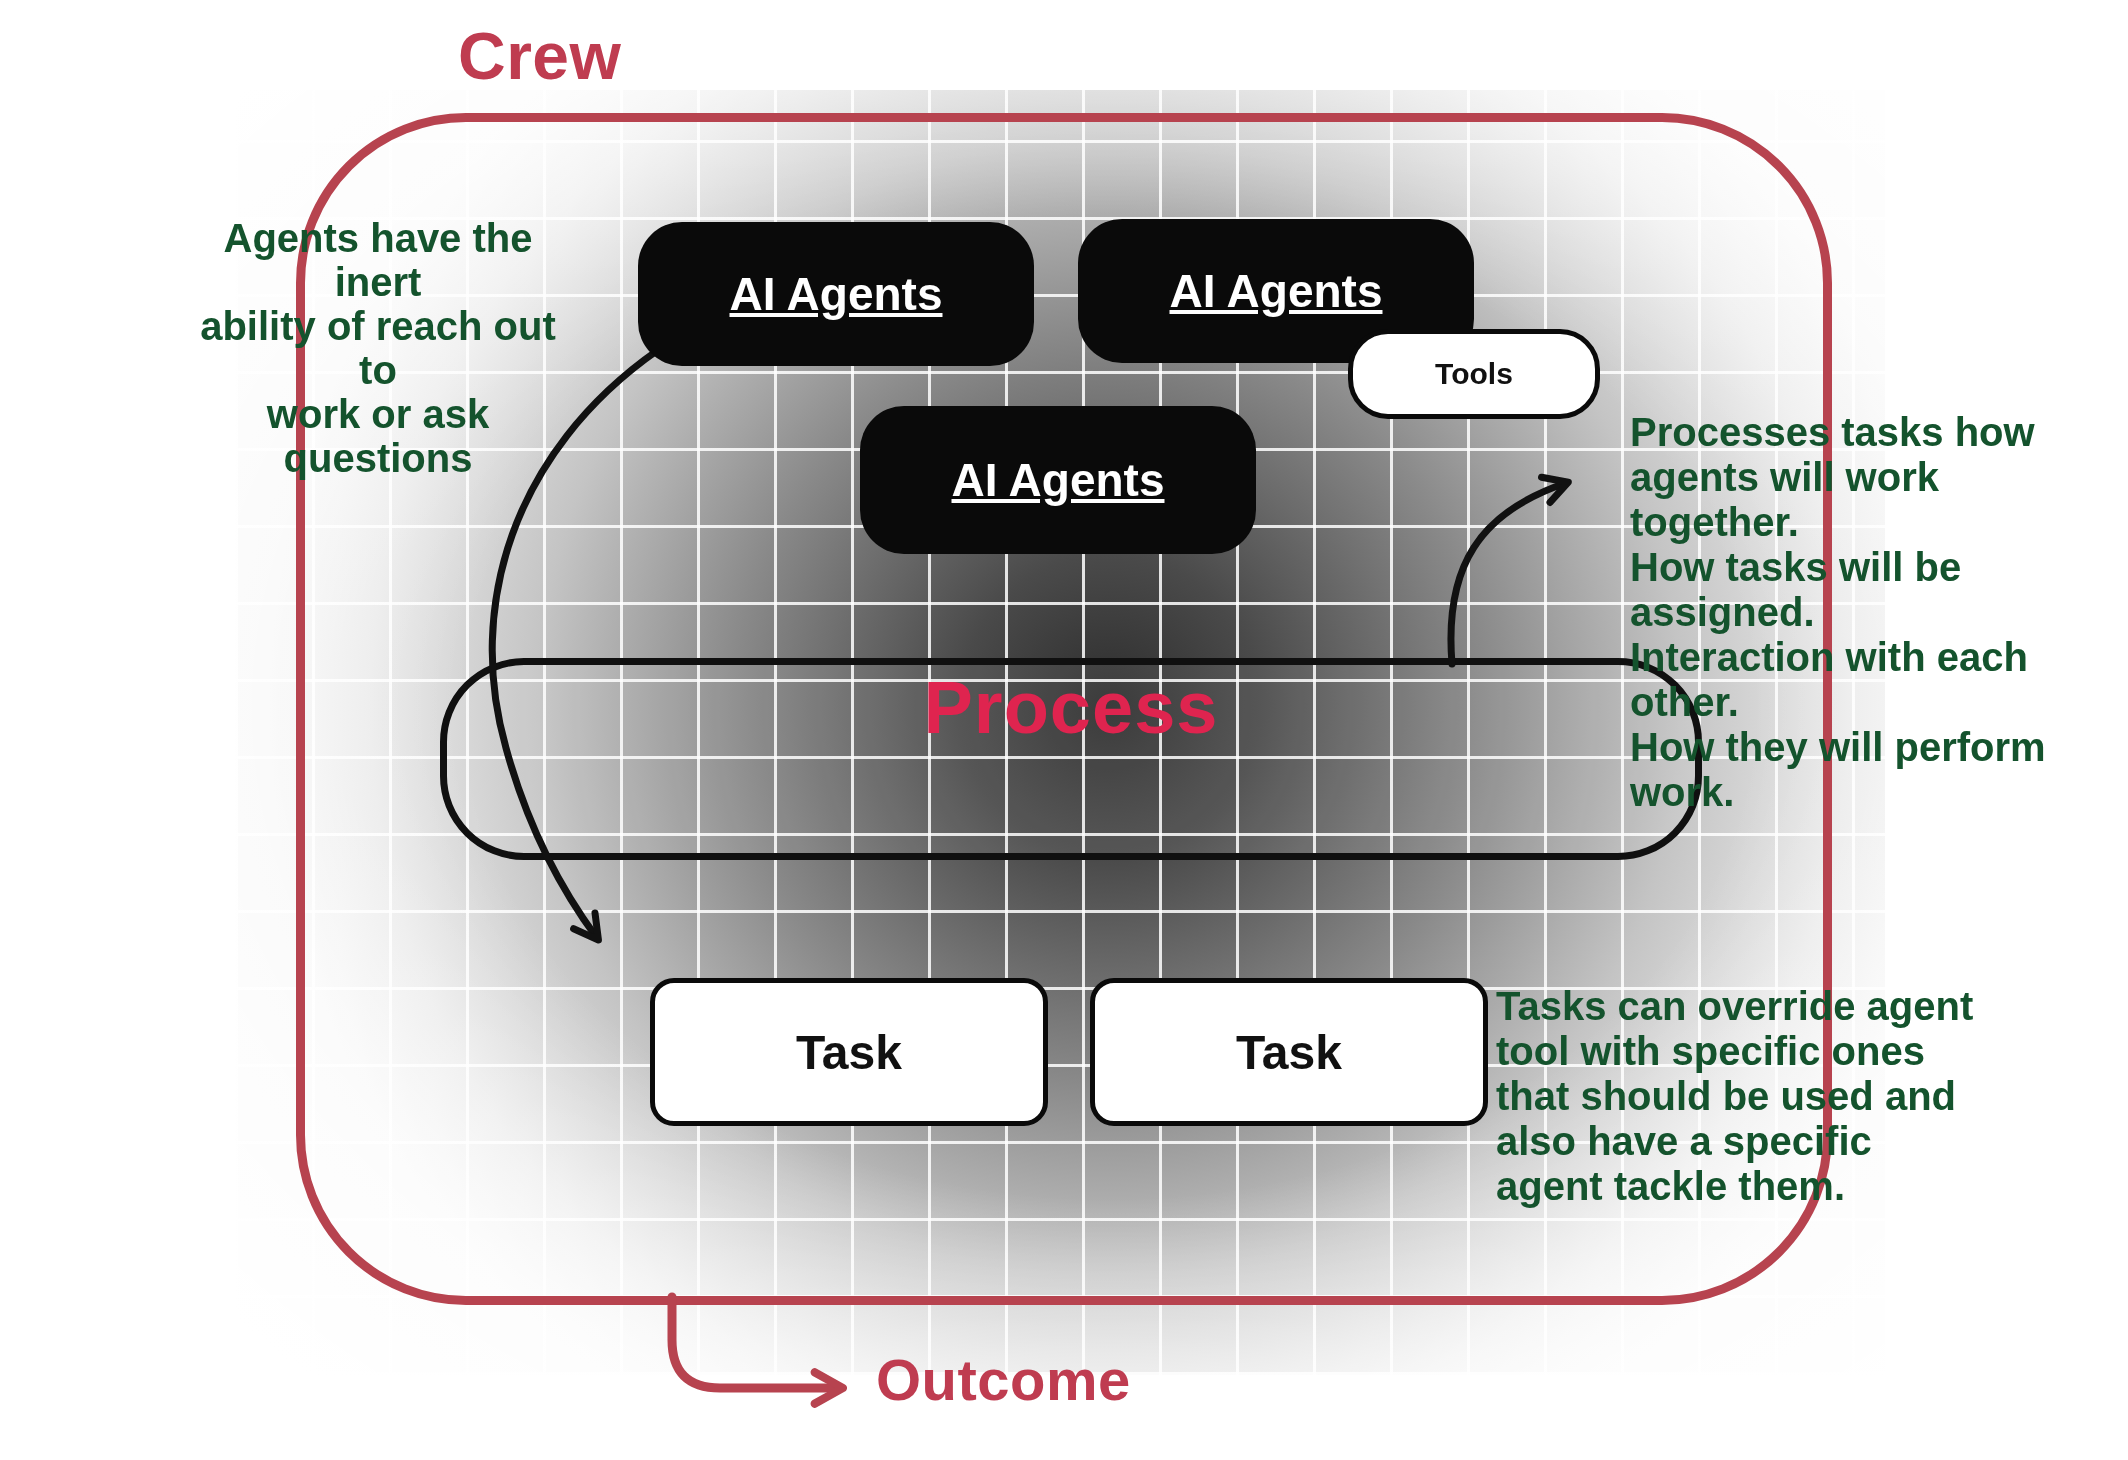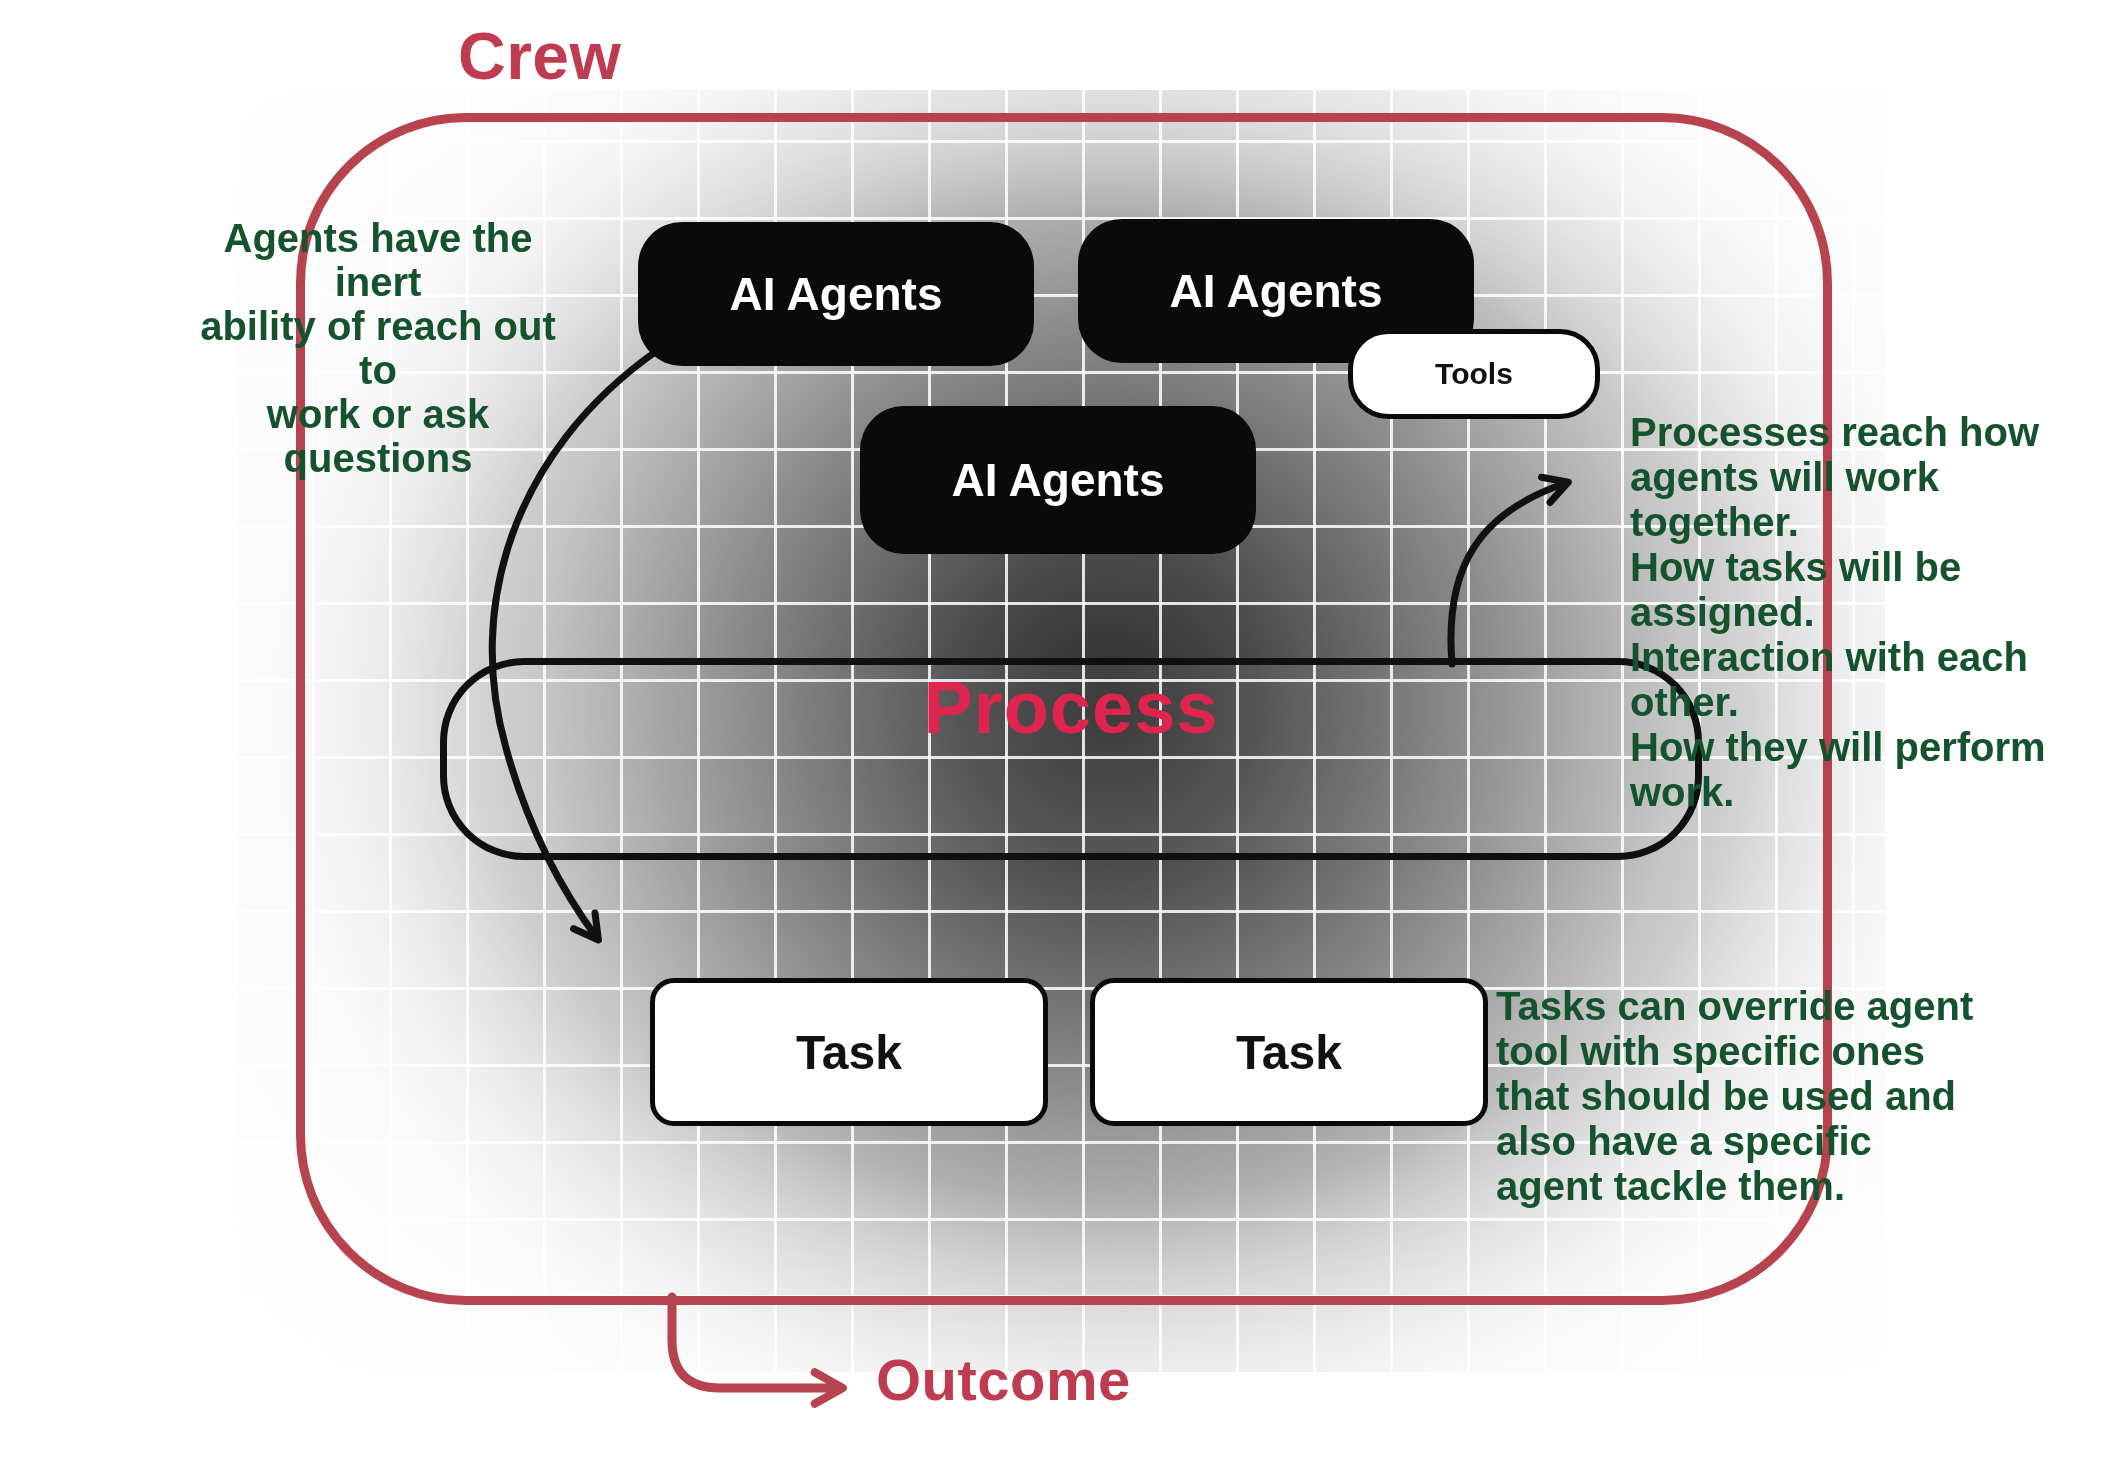--- a/index.html
+++ b/index.html
@@ -66,20 +66,21 @@
 
   
   .blackbox {
     position: absolute;
     background: #0a0a0a;
     border-radius: 44px;
     display: flex; align-items: center; justify-content: center;
     color: #ffffff;
     font-size: 46px;
     z-index: 7;
+    text-decoration: underline;
   }
   .agent-1 { left: 638px; top: 222px; width: 396px; height: 144px; }
   .agent-2 { left: 1078px; top: 219px; width: 396px; height: 144px; }
   .agent-3 { left: 860px; top: 406px; width: 396px; height: 148px; }
 
   .whitebox {
     position: absolute;
     background: #ffffff;
     border: 5px solid #0a0a0a;
     border-radius: 24px;
@@ -169,21 +170,21 @@
     <span class="box-label">Task</span>
   </div>
 
   <div class="annotation left-ann">
     <div class="ann-line">Agents have the inert</div>
     <div class="ann-line">ability of reach out to</div>
     <div class="ann-line">work or ask questions</div>
   </div>
 
   <div class="annotation right-top-ann">
-    <div class="ann-line">Processes reach how</div>
+    <div class="ann-line">Processes tasks how</div>
     <div class="ann-line">agents will work together.</div>
     <div class="ann-line">How tasks will be assigned.</div>
     <div class="ann-line">Interaction with each other.</div>
     <div class="ann-line">How they will perform work.</div>
   </div>
 
   <div class="annotation right-bottom-ann">
     <div class="ann-line">Tasks can override agent</div>
     <div class="ann-line">tool with specific ones</div>
     <div class="ann-line">that should be used and</div>

